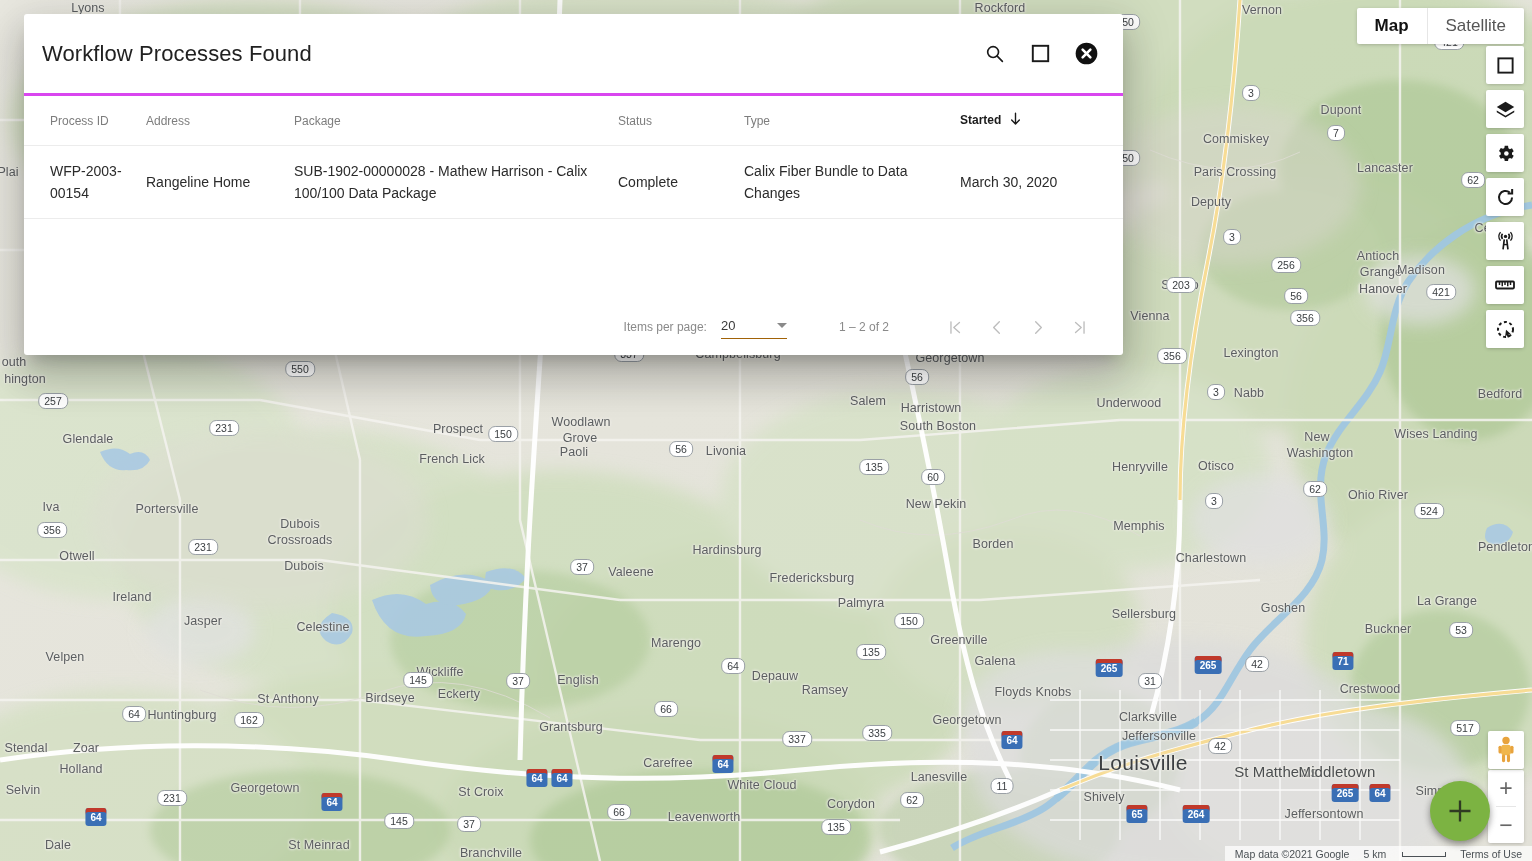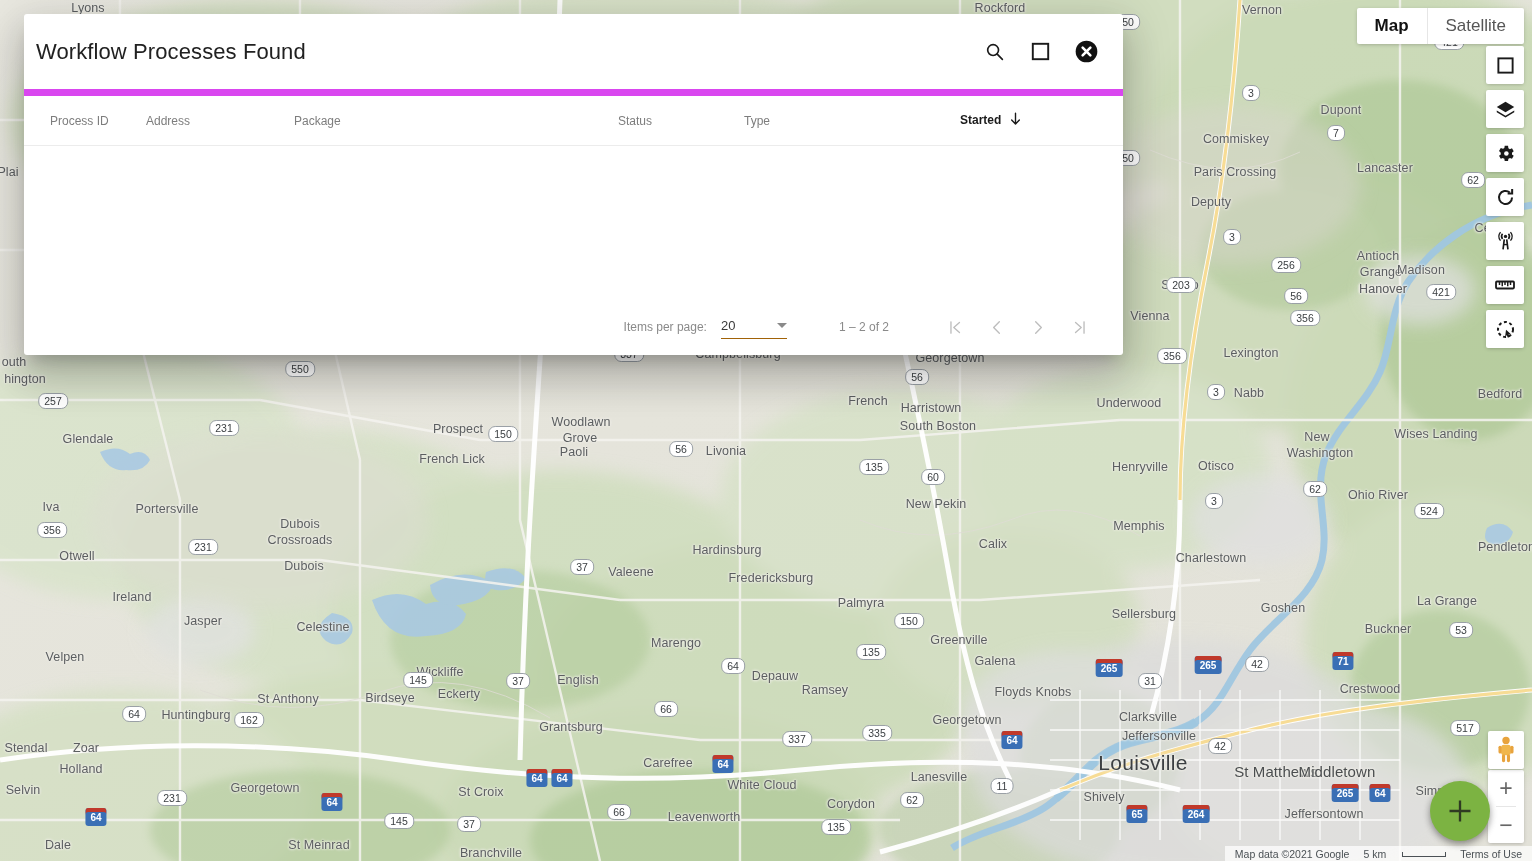--- a/index.html
+++ b/index.html
@@ -178,22 +178,22 @@
     z-index: 50;
     display: flex; flex-direction: column;
     overflow: hidden;
   }
 
   #dialog-header {
     height: 82px;
     flex: 0 0 82px;
     display: flex;
     align-items: center;
-    padding: 0 18px 0 12px;
-    border-bottom: 7px solid #d946ef;
+    padding: 0 18px 0 18px;
+    border-bottom: 3px solid #d946ef;
   }
   #dialog-title {
     font-size: 22px;
     color: #212121;
     font-weight: normal;
     margin: 0;
     padding-left: 0;
     letter-spacing: .1px;
   }
   #dialog-header-actions {
@@ -425,21 +425,21 @@
       <div class="map-label town" style="left: 1495px; top: 228px;">Central</div>
       <div class="map-label town" style="left: 1378px; top: 256px;">Antioch</div>
       <div class="map-label town" style="left: 1381px; top: 272px;">Grange</div>
       <div class="map-label town" style="left: 1421px; top: 270px;">Madison</div>
       <div class="map-label town" style="left: 1383px; top: 289px;">Hanover</div>
       <div class="map-label town" style="left: 1383px; top: 289px;">Hanover</div>
       <div class="map-label town" style="left: 8px; top: 172px;">Plai</div>
       <div class="map-label town" style="left: 1180px; top: 285px;">Saltillo</div>
       <div class="map-label town" style="left: 1150px; top: 316px;">Vienna</div>
       <div class="map-label town" style="left: 1251px; top: 353px;">Lexington</div>
-      <div class="map-label town" style="left: 868px; top: 401px;">French</div>
+      <div class="map-label town" style="left: 868px; top: 401px;">Salem</div>
       <div class="map-label town" style="left: 931px; top: 408px;">Harristown</div>
       <div class="map-label town" style="left: 938px; top: 426px;">South Boston</div>
       <div class="map-label town" style="left: 1129px; top: 403px;">Underwood</div>
       <div class="map-label town" style="left: 1249px; top: 393px;">Nabb</div>
       <div class="map-label town" style="left: 1500px; top: 394px;">Bedford</div>
       <div class="map-label town" style="left: 1424px; top: 434px; margin-left: 12px;">Wises Landing</div>
       <div class="map-label town" style="left: 1317px; top: 437px;">New</div>
       <div class="map-label town" style="left: 1320px; top: 453px;">Washington</div>
       <div class="map-label town" style="left: 14px; top: 362px;">outh</div>
       <div class="map-label town" style="left: 25px; top: 379px;">hington</div>
@@ -453,50 +453,50 @@
       <div class="map-label town" style="left: 726px; top: 451px;">Livonia</div>
       <div class="map-label town" style="left: 88px; top: 439px;">Glendale</div>
       <div class="map-label town" style="left: 1140px; top: 467px;">Henryville</div>
       <div class="map-label town" style="left: 1216px; top: 466px;">Otisco</div>
       <div class="map-label town" style="left: 936px; top: 504px;">New Pekin</div>
       <div class="map-label town" style="left: 51px; top: 507px;">Iva</div>
       <div class="map-label town" style="left: 167px; top: 509px;">Portersville</div>
       <div class="map-label town" style="left: 300px; top: 524px;">Dubois</div>
       <div class="map-label town" style="left: 300px; top: 540px;">Crossroads</div>
       <div class="map-label town" style="left: 1139px; top: 526px;">Memphis</div>
-      <div class="map-label town" style="left: 993px; top: 544px;">Calix</div>
+      <div class="map-label town" style="left: 993px; top: 544px;">Borden</div>
       <div class="map-label town" style="left: 1211px; top: 558px;">Charlestown</div>
       <div class="map-label town" style="left: 1500px; top: 547px; padding-left: 13px;">Pendleton</div>
       <div class="map-label town" style="left: 77px; top: 556px;">Otwell</div>
       <div class="map-label town" style="left: 304px; top: 566px;">Dubois</div>
       <div class="map-label town" style="left: 727px; top: 550px;">Hardinsburg</div>
       <div class="map-label town" style="left: 132px; top: 597px;">Ireland</div>
       <div class="map-label town" style="left: 631px; top: 572px;">Valeene</div>
-      <div class="map-label town" style="left: 771px; top: 578px;">Fredericksburg</div>
+      <div class="map-label town" style="left: 812px; top: 578px;">Fredericksburg</div>
       <div class="map-label town" style="left: 861px; top: 603px;">Palmyra</div>
       <div class="map-label town" style="left: 1144px; top: 614px;">Sellersburg</div>
       <div class="map-label town" style="left: 1283px; top: 608px;">Goshen</div>
       <div class="map-label town" style="left: 1447px; top: 601px;">La Grange</div>
       <div class="map-label town" style="left: 203px; top: 621px;">Jasper</div>
       <div class="map-label town" style="left: 323px; top: 627px;">Celestine</div>
       <div class="map-label town" style="left: 959px; top: 640px;">Greenville</div>
       <div class="map-label town" style="left: 1388px; top: 629px;">Buckner</div>
       <div class="map-label town" style="left: 65px; top: 657px;">Velpen</div>
       <div class="map-label town" style="left: 676px; top: 643px;">Marengo</div>
       <div class="map-label town" style="left: 995px; top: 661px;">Galena</div>
       <div class="map-label town" style="left: 440px; top: 672px;">Wickliffe</div>
       <div class="map-label town" style="left: 775px; top: 676px;">Depauw</div>
       <div class="map-label town" style="left: 825px; top: 690px;">Ramsey</div>
       <div class="map-label town" style="left: 1033px; top: 692px;">Floyds Knobs</div>
       <div class="map-label town" style="left: 1370px; top: 689px;">Crestwood</div>
       <div class="map-label town" style="left: 288px; top: 699px;">St Anthony</div>
       <div class="map-label town" style="left: 390px; top: 698px;">Birdseye</div>
       <div class="map-label town" style="left: 459px; top: 694px;">Eckerty</div>
       <div class="map-label town" style="left: 578px; top: 680px;">English</div>
-      <div class="map-label town" style="left: 196px; top: 715px; text-align: right;">Huntingburg</div>
+      <div class="map-label town" style="left: 182px; top: 715px; text-align: right;">Huntingburg</div>
       <div class="map-label town" style="left: 571px; top: 727px;">Grantsburg</div>
       <div class="map-label town" style="left: 967px; top: 720px;">Georgetown</div>
       <div class="map-label town" style="left: 1148px; top: 717px;">Clarksville</div>
       <div class="map-label town" style="left: 1159px; top: 736px;">Jeffersonville</div>
       <div class="map-label town" style="left: 26px; top: 748px;">Stendal</div>
       <div class="map-label town" style="left: 86px; top: 748px;">Zoar</div>
       <div class="map-label major" style="left: 1143px; top: 763px;">Louisville</div>
       <div class="map-label big" style="left: 1240px; top: 771px; margin-left: 36px;">St Matthews</div>
       <div class="map-label big" style="left: 1337px; top: 771px;">Middletown</div>
       <div class="map-label town" style="left: 81px; top: 769px;">Holland</div>
@@ -712,20 +712,28 @@
           <th>Status</th>
           <th>Type</th>
           <th class="sorted"><span>Started</span><span class="sort-arrow">
               <svg width="13" height="14" viewBox="0 0 14 16" fill="none" stroke="#1a1a1a" stroke-width="1.6">
                 <path d="M7 1.4 V13.4 M2.6 9.2 L7 13.8 L11.4 9.2" stroke-linecap="round" stroke-linejoin="round"></path>
               </svg>
             </span></th>
         </tr>
       </thead>
       <tbody>
+        <tr>
+          <td class="col-pad">WFP-2003-00154</td>
+          <td>Rangeline Home</td>
+          <td>SUB-1902-00000028 - Mathew Harrison - Calix 100/100 Data Package</td>
+          <td>Complete</td>
+          <td>Calix Fiber Bundle to Data Changes</td>
+          <td>March 30, 2020</td>
+        </tr>
       </tbody>
     </table>
   </div>
 
   <div id="paginator">
     <span id="ipp-label">Items per page:</span>
     <div id="ipp-select">
       <span id="ipp-value">20</span>
       <span id="ipp-caret"></span>
     </div>

